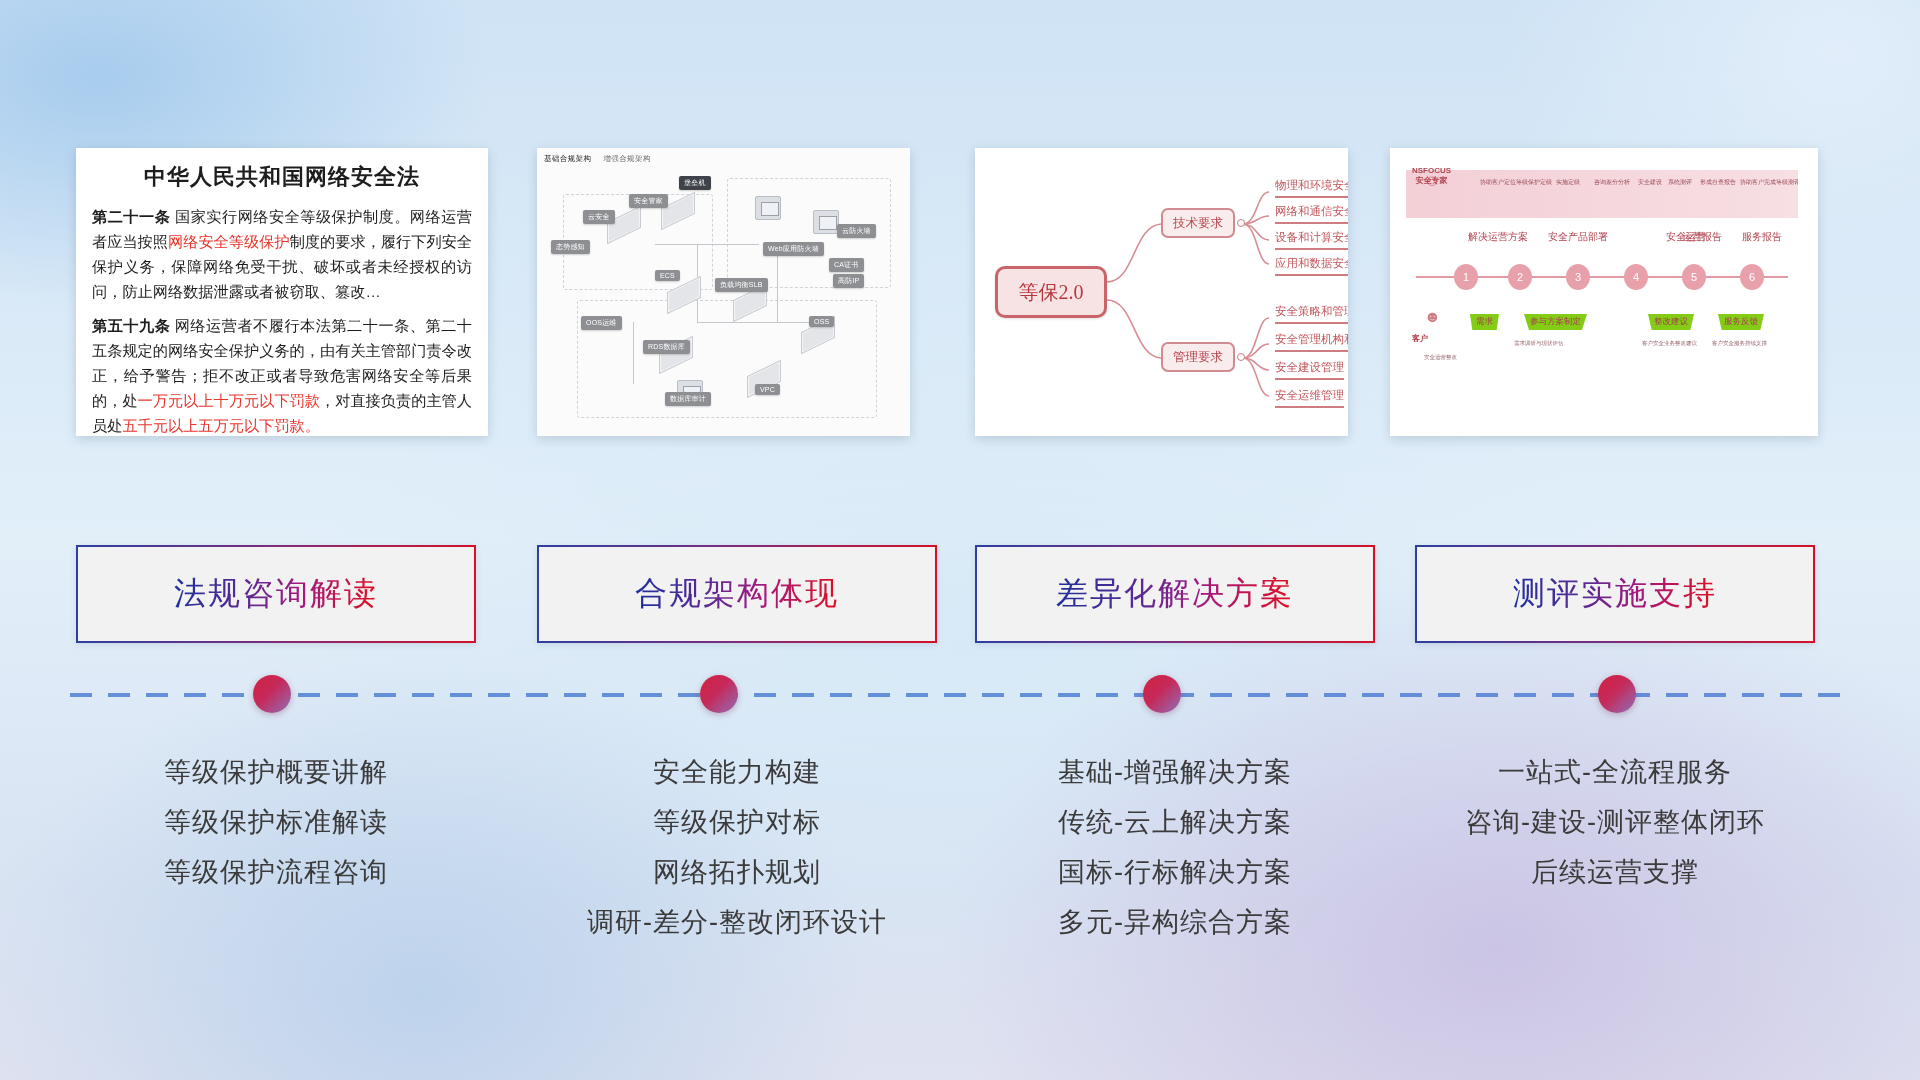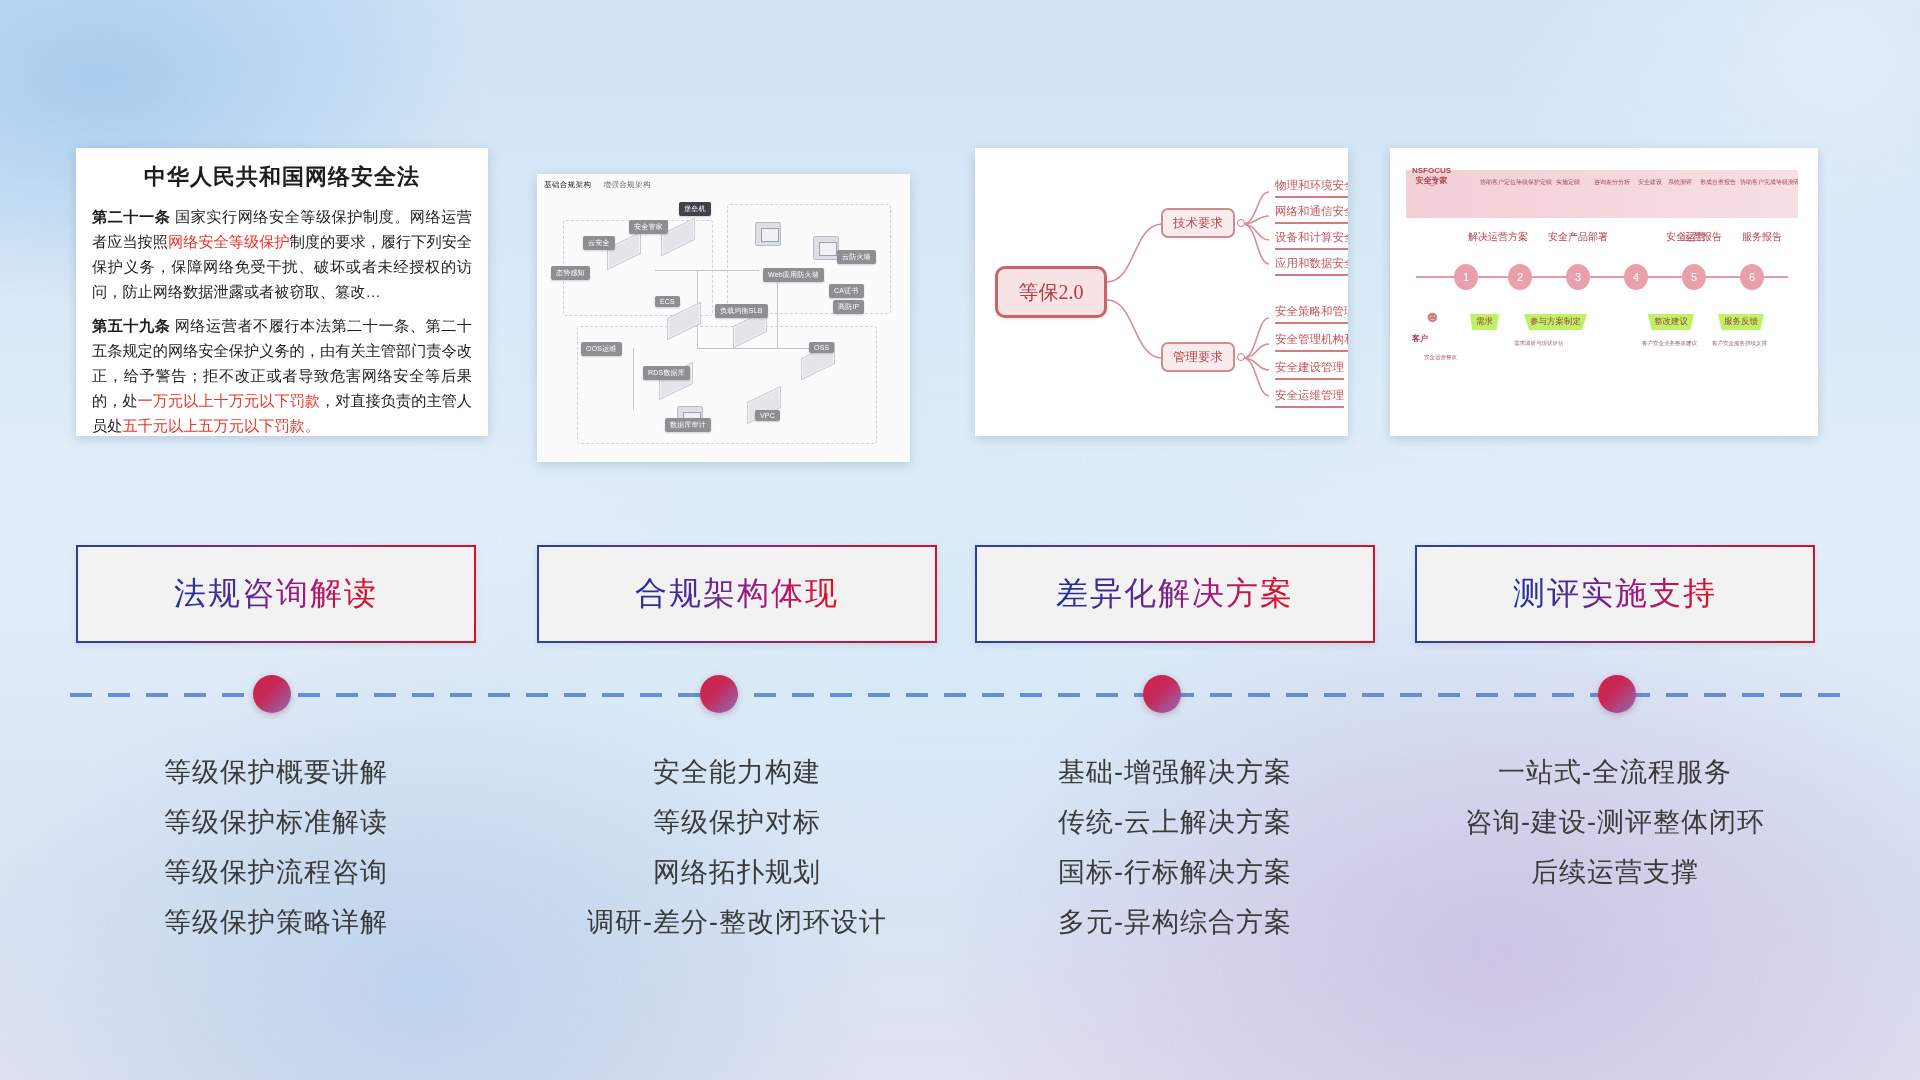--- a/index.html
+++ b/index.html
@@ -27,21 +27,21 @@
 
   
   .cards { position:absolute; left:0; top:148px; width:1920px; height:290px; }
   .card {
     position:absolute; top:0; height:288px;
     background:#fff;
     box-shadow:0 3px 10px rgba(70,90,120,.22);
     overflow:hidden;
   }
   .card.c1 { left:76px;  width:412px; }
-  .card.c2 { left:537px; width:373px;margin-top:26px; }
+  .card.c2 { left:537px; width:373px; }
   .card.c3 { left:975px; width:373px; }
   .card.c4 { left:1390px;width:428px; }
 
   
   .law { padding:14px 16px 8px 16px; color:#1d1d1d; }
   .law-title {
     text-align:center; font-weight:bold; font-size:22px; letter-spacing:1px;
     margin-bottom:12px;
   }
   .law-p { font-size:15.2px; line-height:25px; text-align:justify; }
@@ -129,21 +129,21 @@
   .rm-axis{
     position:absolute; left:26px; top:128px; width:372px; height:2px;
     background:#e39aa4;
   }
   .rm-num{
     position:absolute; top:116px; width:24px; height:26px; border-radius:50%;
     background:#e8a0ab; color:#fff; font-size:11px;
     display:flex; align-items:center; justify-content:center;
   }
   .rm-tag{
-    position:absolute; font-size:8.5px; color:#a43f4c; background:#bef264;
+    position:absolute; font-size:8.5px; color:#a43f4c; background:#84cc16;
     padding:2px 6px; white-space:nowrap;
     clip-path:polygon(0 0,100% 0,92% 100%,8% 100%);
   }
   .rm-cap{ position:absolute; font-size:5.5px; color:#9a6a72; white-space:nowrap; }
   .rm-person{
     position:absolute; color:#cf7d86; font-size:16px;
   }
 
   
   .heads{ position:absolute; left:0; top:545px; width:1920px; height:110px; }
@@ -365,21 +365,20 @@
 <div class="tl-dot d1"></div>
 <div class="tl-dot d2"></div>
 <div class="tl-dot d3"></div>
 <div class="tl-dot d4"></div>
 
 <div class="cols">
   <ul class="col k1">
     <li>等级保护概要讲解</li>
     <li>等级保护标准解读</li>
     <li>等级保护流程咨询</li>
-    <li>等级保护策略详解</li>
   </ul>
   <ul class="col k2">
     <li>安全能力构建</li>
     <li>等级保护对标</li>
     <li>网络拓扑规划</li>
     <li>调研-差分-整改闭环设计</li>
   </ul>
   <ul class="col k3">
     <li>基础-增强解决方案</li>
     <li>传统-云上解决方案</li>

